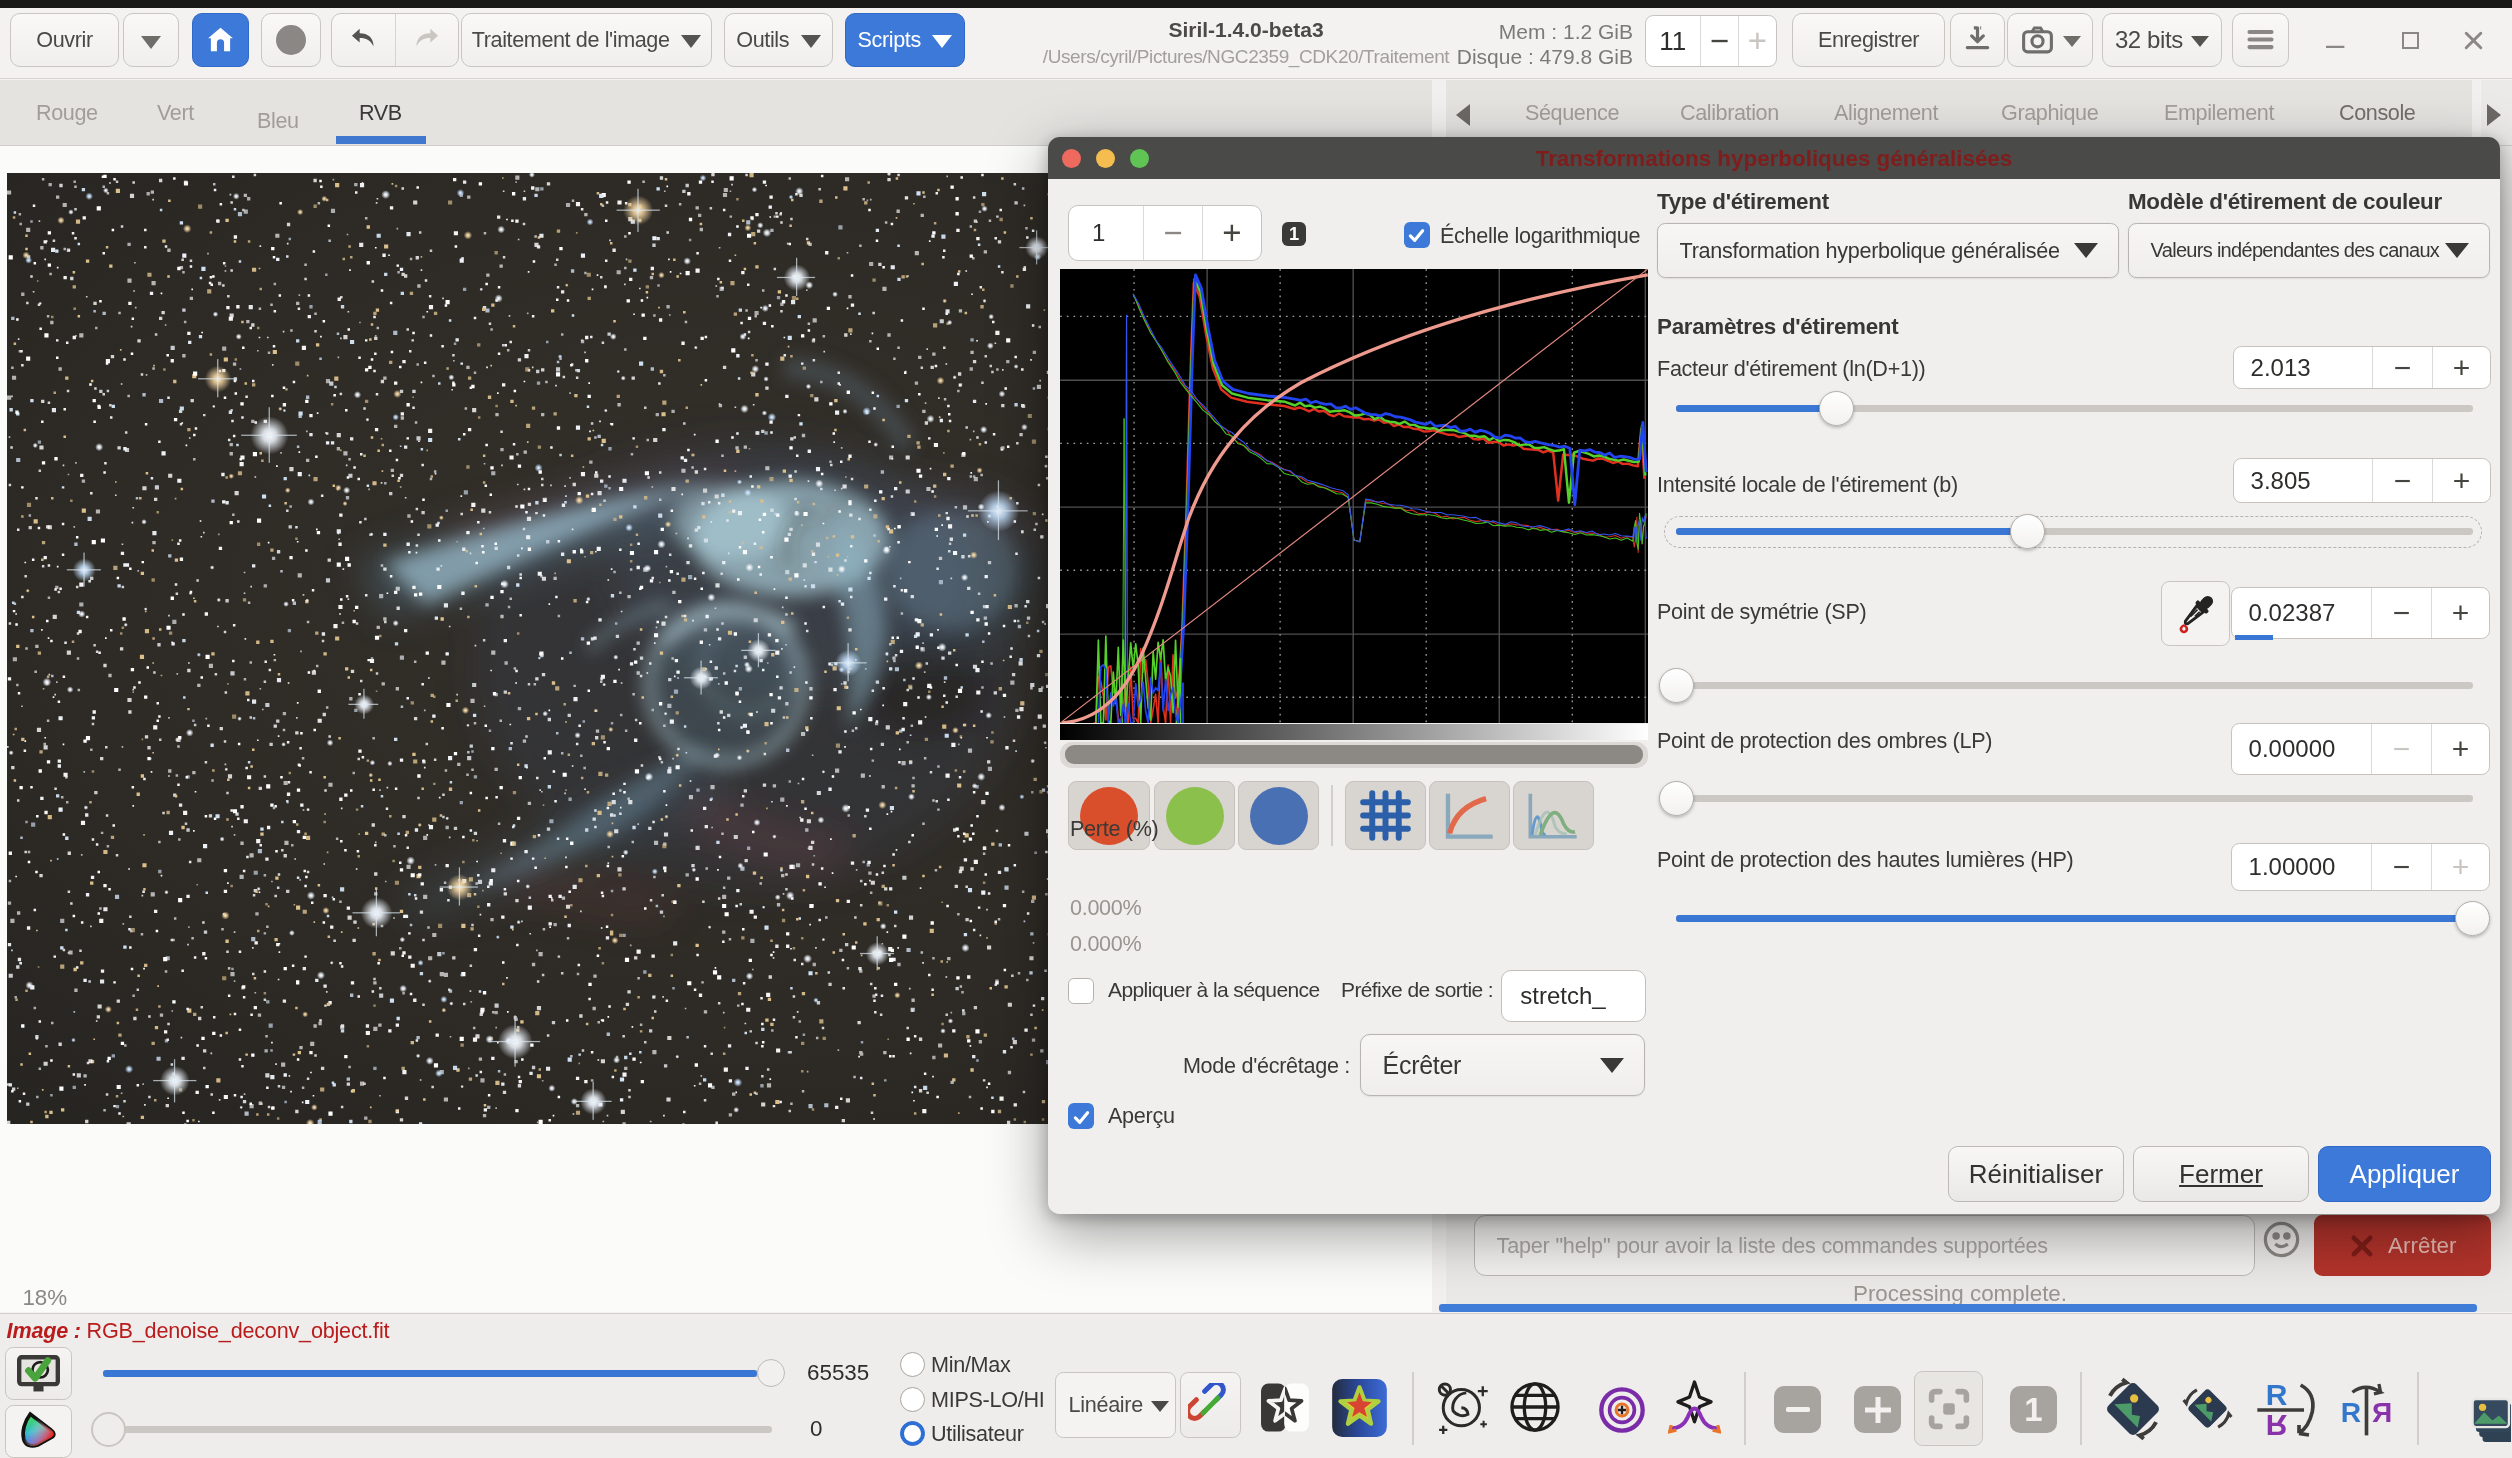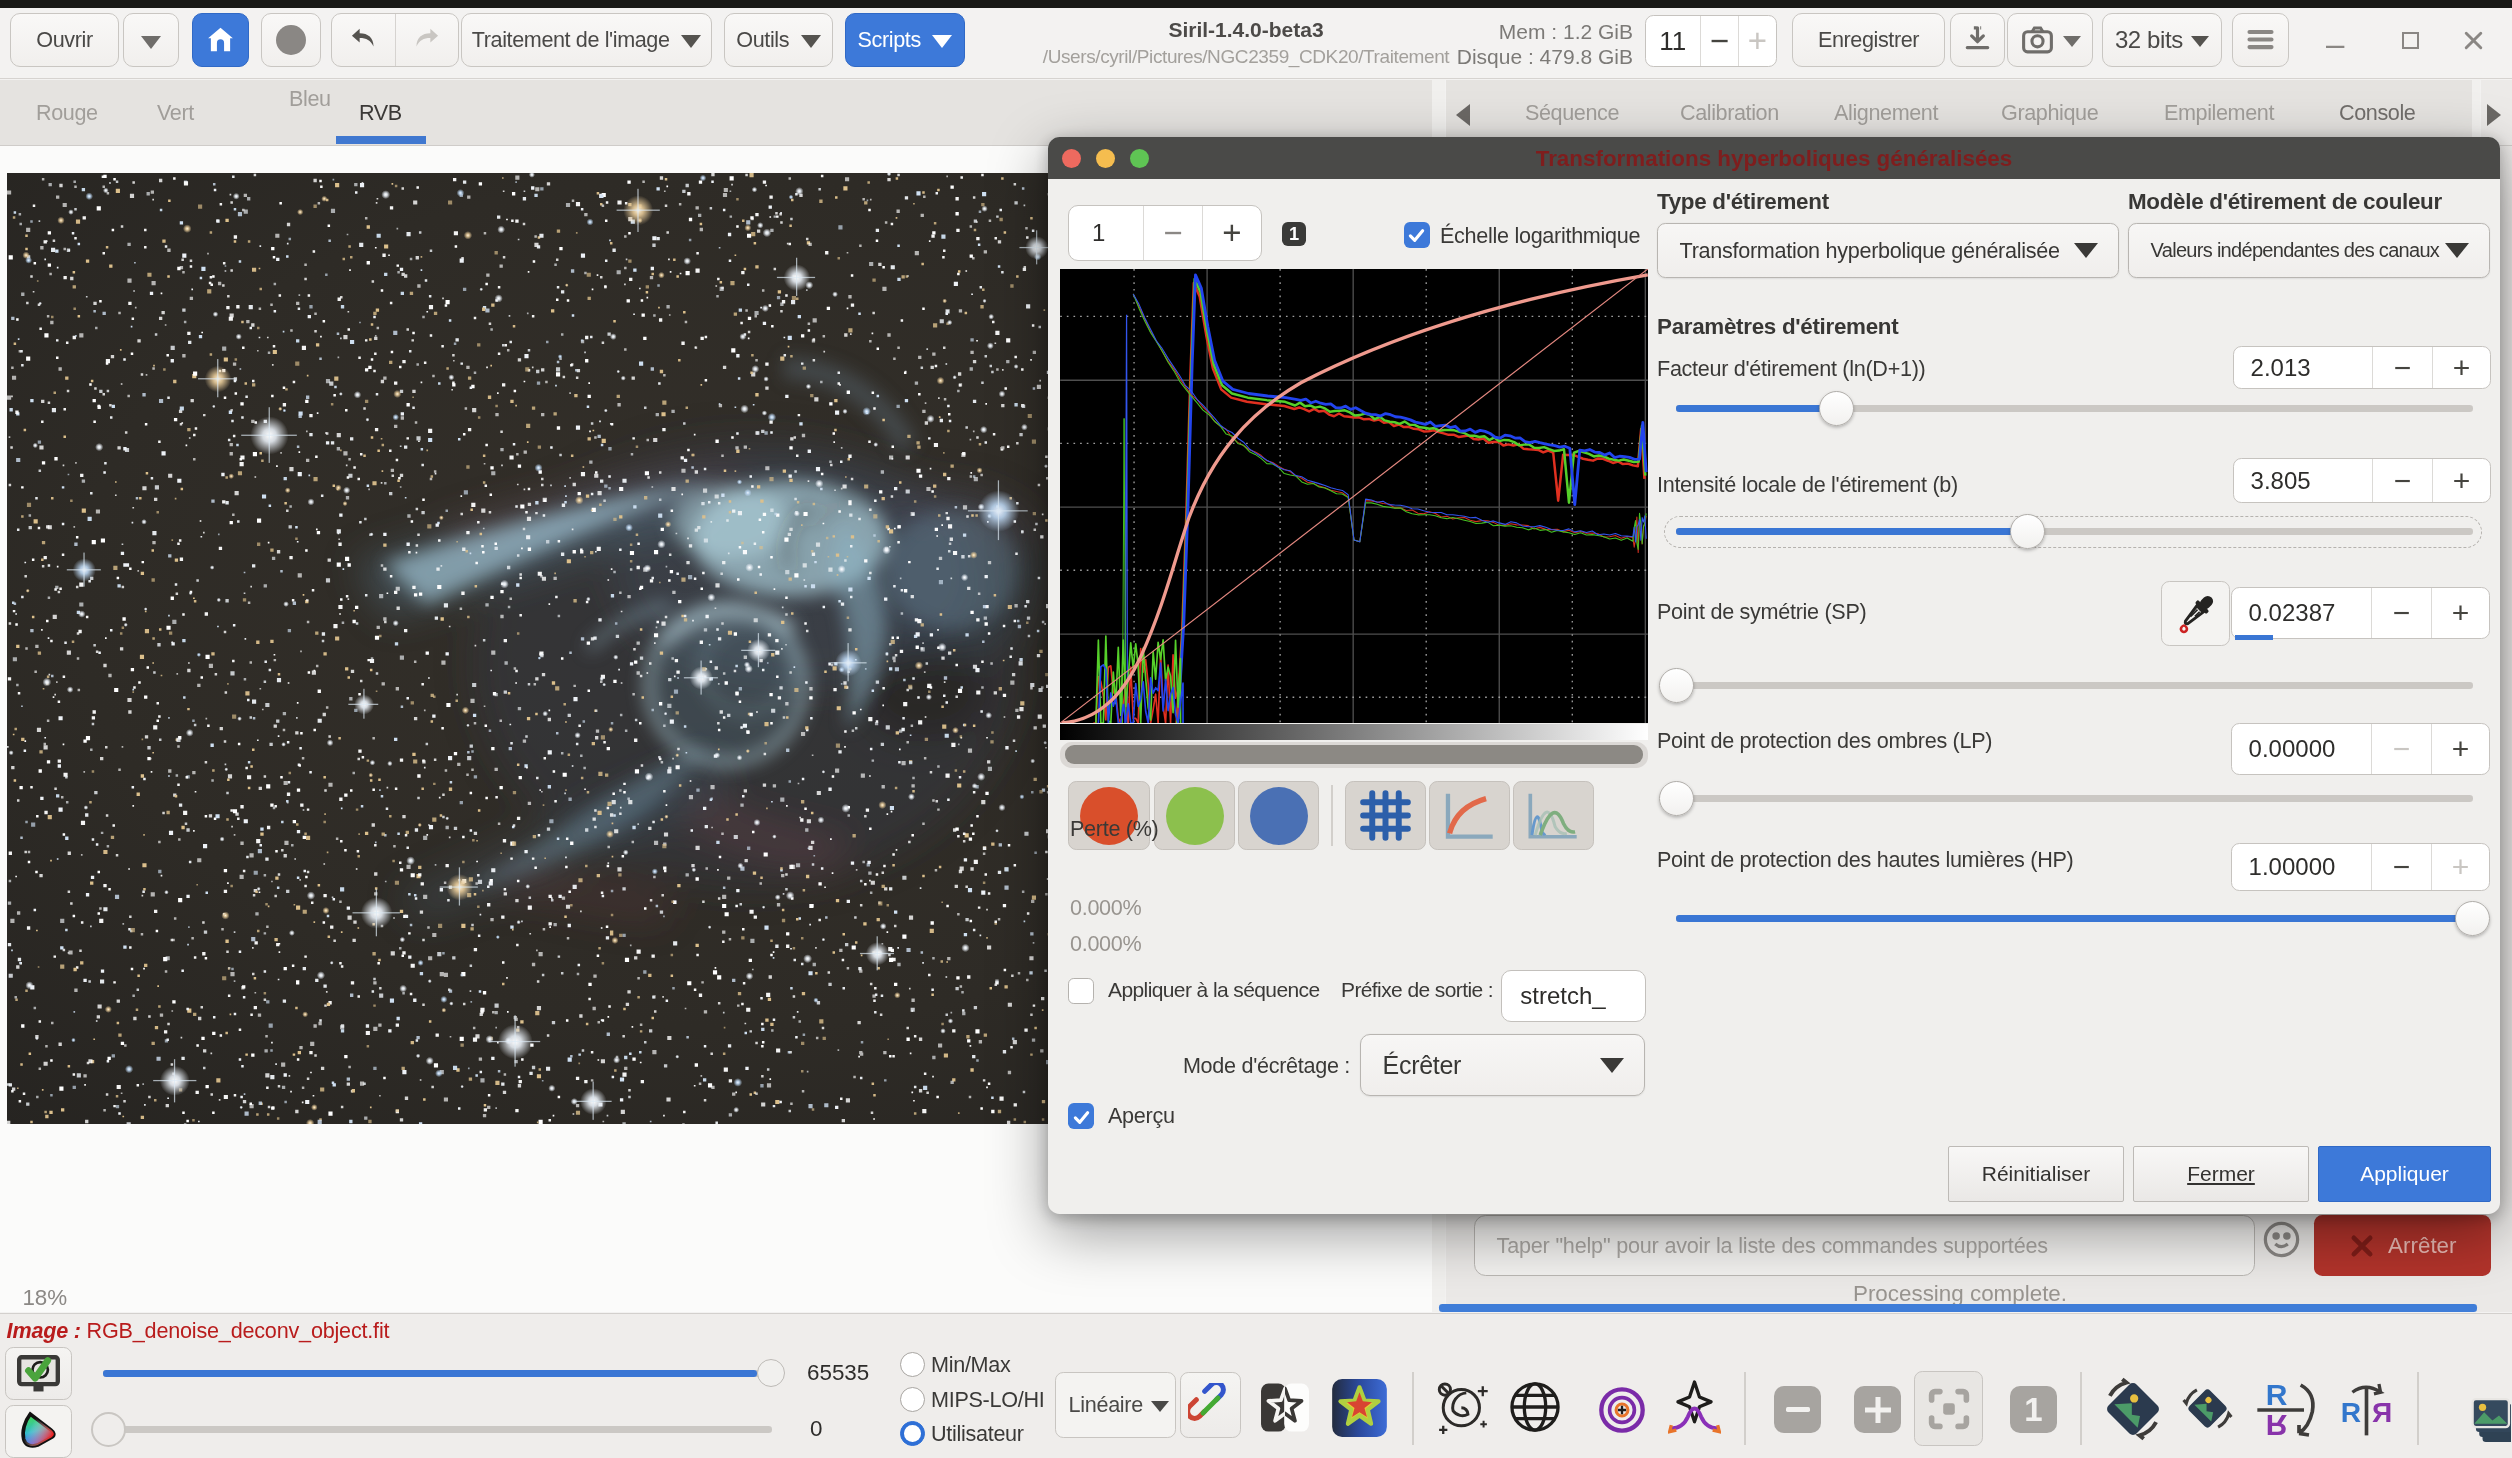--- a/index.html
+++ b/index.html
@@ -18,21 +18,21 @@
   .spinbox .sbtn{display:flex;align-items:center;justify-content:center;border-left:1.7px solid #dcdad7;font-size:33px;color:#45443f;}
   .spinbox .dis{color:#c9c6c2;}
   .slider{position:absolute;height:6.6px;border-radius:3.3px;background:#cbc8c4;}
   .slider .fill{position:absolute;left:0;top:0;height:6.6px;border-radius:3.3px;background:#3a76d4;}
   .slider .knob{position:absolute;top:-14px;width:35px;height:35px;border-radius:50%;background:linear-gradient(#ffffff,#f2f1ef);border:0.8px solid #b0ada9;box-sizing:border-box;box-shadow:0 1.7px 3.3px rgba(0,0,0,0.25);}
   .dlg-label{position:absolute;font-size:21.6px;letter-spacing:-0.3px;color:#3a3937;white-space:nowrap;}
   .dlg-label.b{font-weight:bold;color:#383735;font-size:22.4px;}
   .dropdown{position:absolute;background:linear-gradient(#f7f6f5,#f0eeec);border:1.7px solid #b8b5b1;border-radius:8.3px;box-sizing:border-box;display:flex;align-items:center;font-size:21.6px;letter-spacing:-0.3px;color:#383735;box-shadow:0 0.8px 1.7px rgba(0,0,0,0.08);}
   .dropdown .dtext{padding-left:21.6px;flex:1;white-space:nowrap;overflow:hidden;}
   .dropdown .dcaret{width:0;height:0;border-left:12.5px solid transparent;border-right:12.5px solid transparent;border-top:15px solid #3a3937;margin-right:20px;}
-  .gbtn{position:absolute;height:56px;border:1.7px solid #bdbab6;border-radius:2px;background:linear-gradient(#f8f7f6,#eae8e6);box-sizing:border-box;display:flex;align-items:center;justify-content:center;font-size:21px;color:#333230;}
+  .gbtn{position:absolute;height:56px;border:1.7px solid #bdbab6;border-radius:10px;background:linear-gradient(#f8f7f6,#eae8e6);box-sizing:border-box;display:flex;align-items:center;justify-content:center;font-size:26px;color:#333230;}
   .chk{position:absolute;width:26px;height:26px;border-radius:5.8px;box-sizing:border-box;}
   .chk.on{background:#3d79d9;}
   .chk.off{background:#fff;border:1.7px solid #b5b2ae;}
   .radio{position:absolute;width:25px;height:25px;border-radius:50%;background:#fff;border:1.7px solid #a8a5a1;box-sizing:border-box;}
   .icbtn{position:absolute;border:1.7px solid #c8c5c1;border-radius:8.3px;background:linear-gradient(#f5f4f2,#edebe9);box-sizing:border-box;display:flex;align-items:center;justify-content:center;}
   .txt{position:absolute;white-space:nowrap;}
 </style></head>
 <body>
 <div id="root">
 
@@ -102,21 +102,21 @@
       <path d="M5 5 L19 19 M19 5 L5 19"></path>
     </svg>
 
 <div class="abs" style="left:0;top:80px;width:1432px;height:66px;background:#e5e3e0;border-bottom:1.7px solid #cfccc9;box-sizing:border-box;"></div>
 <div class="abs" style="left:1432px;top:80px;width:13.3px;height:66px;background:#f1f0ee;"></div>
 <div class="abs" style="left:1446px;top:80px;width:1027px;height:66px;background:#e5e3e0;border-bottom:1.7px solid #cfccc9;box-sizing:border-box;"></div>
 <div class="abs" style="left:2472px;top:80px;width:8.3px;height:66px;background:#f1f0ee;"></div>
 <div class="abs" style="left:2481px;top:80px;width:32px;height:66px;background:#eceae8;border-bottom:1.7px solid #cfccc9;box-sizing:border-box;"></div>
 <div class="tab" style="left:36px;top:80px;">Rouge</div>
 <div class="tab" style="left:157px;top:80px;">Vert</div>
-<div class="tab" style="left:257px;top:66px;margin-left:32px;">Bleu</div>
+<div class="tab" style="left:257px;top:88px;">Bleu</div>
 <div class="tab" style="left:359px;top:80px;color:#3b3937;">RVB</div>
 <div class="abs" style="left:336px;top:136px;width:90px;height:8.3px;background:#4078d0;"></div>
 <div class="abs" style="left:1456px;top:104px;width:0;height:0;border-top:11.6px solid transparent;border-bottom:11.6px solid transparent;border-right:14px solid #6b6865;"></div>
 <div class="tab" style="left:1525px;top:80px;">Séquence</div>
 <div class="tab" style="left:1680px;top:80px;">Calibration</div>
 <div class="tab" style="left:1834px;top:80px;">Alignement</div>
 <div class="tab" style="left:2001px;top:80px;">Graphique</div>
 <div class="tab" style="left:2164px;top:80px;">Empilement</div>
 <div class="tab" style="left:2339px;top:80px;color:#716e6b;">Console</div>
 <div class="abs" style="left:2487px;top:104px;width:0;height:0;border-top:11.6px solid transparent;border-bottom:11.6px solid transparent;border-left:14px solid #6b6865;"></div>

